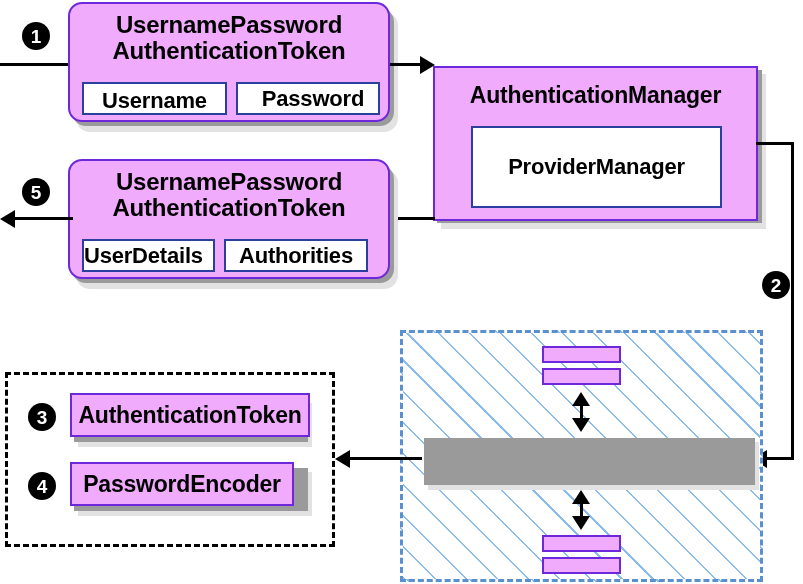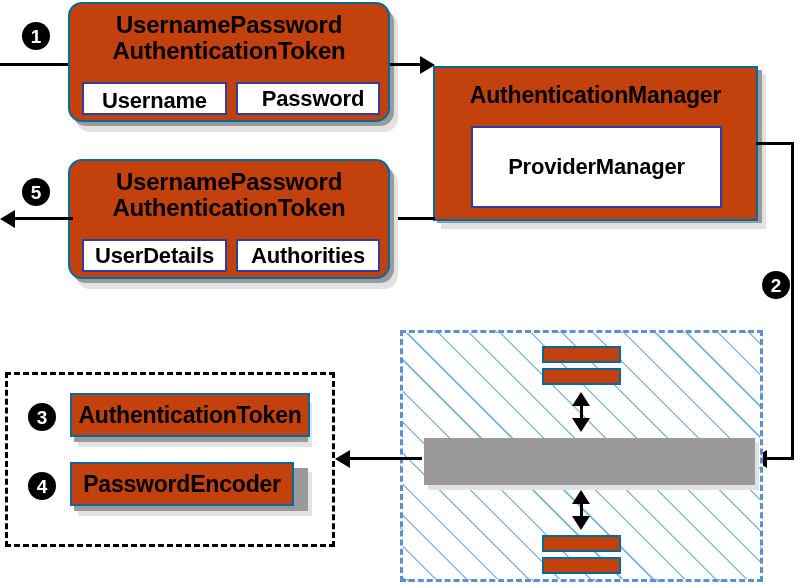--- a/index.html
+++ b/index.html
@@ -11,22 +11,22 @@
     position:relative;
     width:803px;
     height:584px;
     background:#ffffff;
     overflow:hidden;
   }
   .abs{position:absolute;}
 
   
   .blue-fill{
-    background:#c2410c;
-    border:2px solid #0369a1;
+    background:#f0abfc;
+    border:2px solid #6d28d9;
     box-sizing:border-box;
   }
   .rounded-token{
     border-radius:14px;
   }
   .lbl{
     color:#000000;
     font-weight:bold;
     text-align:center;
     line-height:1.08;
@@ -161,21 +161,21 @@
 
   <div class="abs shadow-lt rounded-token" style="left:76px;top:169px;width:322px;height:120px;"></div>
   <div class="abs shadow-dk rounded-token" style="left:72px;top:165px;width:322px;height:118px;"></div>
 
   <div class="abs blue-fill rounded-token" style="left:68px;top:159px;width:322px;height:120px;">
     <div class="lbl" style="font-size:24px;padding-top:8px;">
       <div>UsernamePassword</div>
       <div>AuthenticationToken</div>
     </div>
     <div class="abs" style="left:12px;top:78px;width:298px;display:flex;gap:9px;">
-      <div class="inner-white hatch lbl" style="width:145px;height:33px;font-size:22px;display:flex;align-items:center;justify-content:center;">
+      <div class="inner-white hatch lbl" style="width:133px;height:33px;font-size:22px;display:flex;align-items:center;justify-content:flex-start;">
         <span>UserDetails</span>
       </div>
       <div class="inner-white hatch lbl" style="width:144px;height:33px;font-size:22px;display:flex;align-items:center;justify-content:center;">
         <span>Authorities</span>
       </div>
     </div>
   </div>
 
   <div class="abs bullet" style="left:22px;top:178px;">
     <span>5</span>

